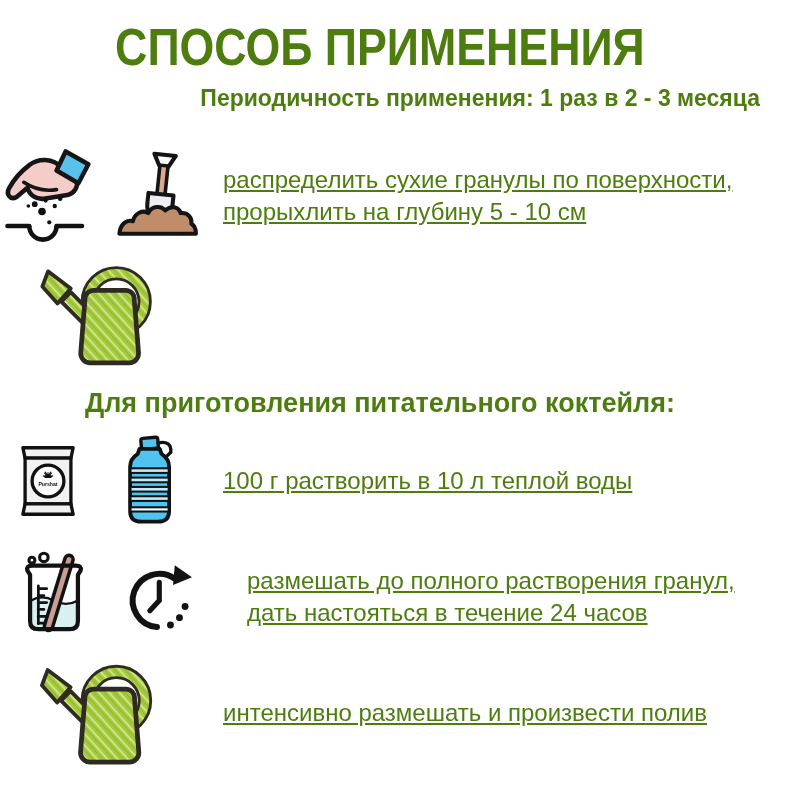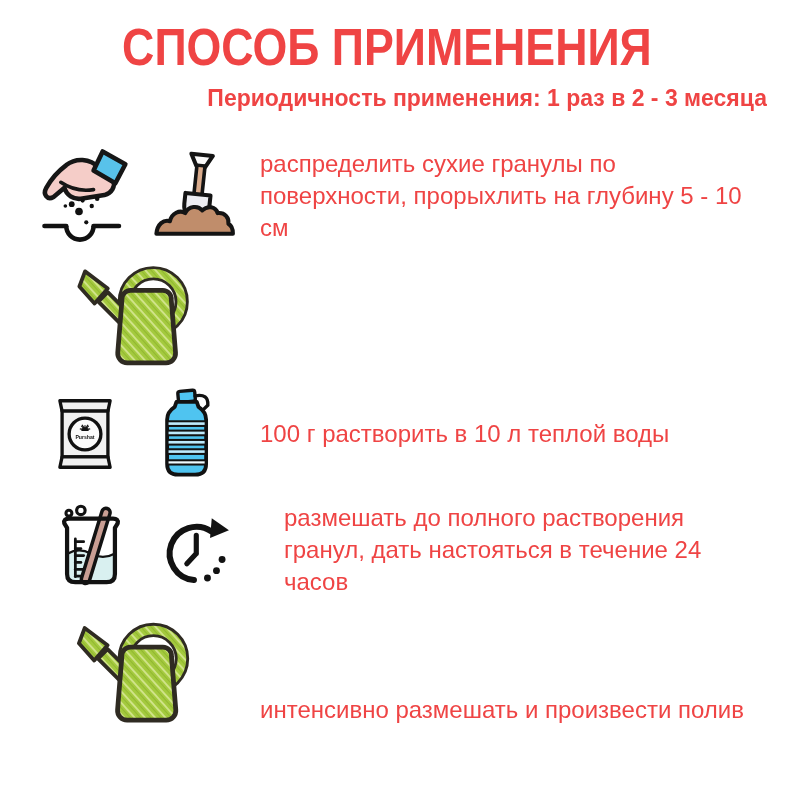--- a/index.html
+++ b/index.html
@@ -1,42 +1,41 @@
 <!DOCTYPE html>
 <html lang="ru"><head>
 <meta charset="utf-8">
 <style>
   html,body{margin:0;padding:0;background:#ffffff;}
   .page{
     width:760px;height:800px;background:#ffffff;overflow:hidden;
-    font-family:"Liberation Sans","DejaVu Sans",sans-serif;color:#ef4444;
+    font-family:"Liberation Sans","DejaVu Sans",sans-serif;color:#4d7c0f;
     box-sizing:border-box;
-    margin-left:7px;
   }
   .title{
     margin-top:20px;text-align:center;font-size:52px;font-weight:800;
     letter-spacing:0px;line-height:1.05;
   }
   .title .squeeze{display:inline-block;transform:scaleX(.86);transform-origin:center;}
   .subtitle{
     margin-top:10px;text-align:right;font-size:23px;font-weight:700;
   }
-  .row{display:flex;align-items:center;padding-left:30px;}
+  .row{display:flex;align-items:center;text-decoration:underline;}
   .icons{width:205px;flex:none;display:flex;align-items:center;}
   .step-text{
     font-size:24px;line-height:1.33;margin-left:18px;max-width:540px;
   }
   .section-header{
     text-align:center;font-size:27px;font-weight:700;margin:16px 0 6px 0;
   }
   .r1{height:116px;margin-top:26px;}
   .r2{height:116px;margin-top:2px;}
   .r3{height:112px;margin-top:6px;}
   .r4{height:108px;margin-top:6px;gap:24px;}
-  .r5{height:120px;margin-top:2px;align-items:flex-end;}
+  .r5{height:120px;margin-top:2px;}
   svg{display:block;}
 </style>
 </head>
 <body>
 
 <div class="page">
 
   <div class="title"><span class="squeeze">СПОСОБ ПРИМЕНЕНИЯ</span></div>
   <div class="subtitle">Периодичность применения: 1 раз в 2 - 3 месяца</div>
 
@@ -83,20 +82,21 @@
         </defs>
         <circle cx="80" cy="44" r="30" fill="none" stroke="#2f2b22" stroke-width="15"></circle>
         <circle cx="80" cy="44" r="30" fill="none" stroke="url(#scrA)" stroke-width="9"></circle>
         <polygon points="8,12 32,30 18,46 2,28" fill="url(#scrA)" stroke="#2f2b22" stroke-width="4" stroke-linejoin="round"></polygon>
         <polygon points="50,72 60,62 32,34 22,44" fill="url(#scrA)" stroke="#2f2b22" stroke-width="4" stroke-linejoin="round"></polygon>
         <path d="M56,32 h34 a9,9 0 0 1 9,9.8 l4.5,56 a10,10 0 0 1 -10,10.7 h-41 a10,10 0 0 1 -10,-10.7 l4.5,-56 a9,9 0 0 1 9,-9.8 z" fill="url(#scrA)" stroke="#2f2b22" stroke-width="5" stroke-linejoin="round"></path>
       </svg>
     </div>
   </div>
 
+  <div class="section-header">Для приготовления питательного коктейля:</div>
 
   <div class="row r3">
     <div class="icons" style="gap:32px;padding-left:14px;box-sizing:border-box;">
       <svg width="68" height="86" viewBox="0 0 92 100">
         <polygon points="12,5 80,5 77,19 15,19" fill="#f1f1f1" stroke="#111111" stroke-width="4.5" stroke-linejoin="round"></polygon>
         <rect x="15" y="19" width="62" height="62" fill="#f1f1f1" stroke="#111111" stroke-width="4.5"></rect>
         <polygon points="15,81 77,81 80,95 12,95" fill="#f1f1f1" stroke="#111111" stroke-width="4.5" stroke-linejoin="round"></polygon>
         <circle cx="46" cy="50" r="21.5" fill="#fbfbfb" stroke="#111111" stroke-width="4.5"></circle>
         <g stroke="#111111" stroke-width="1.6">
           <line x1="46" y1="44" x2="46" y2="38"></line>

